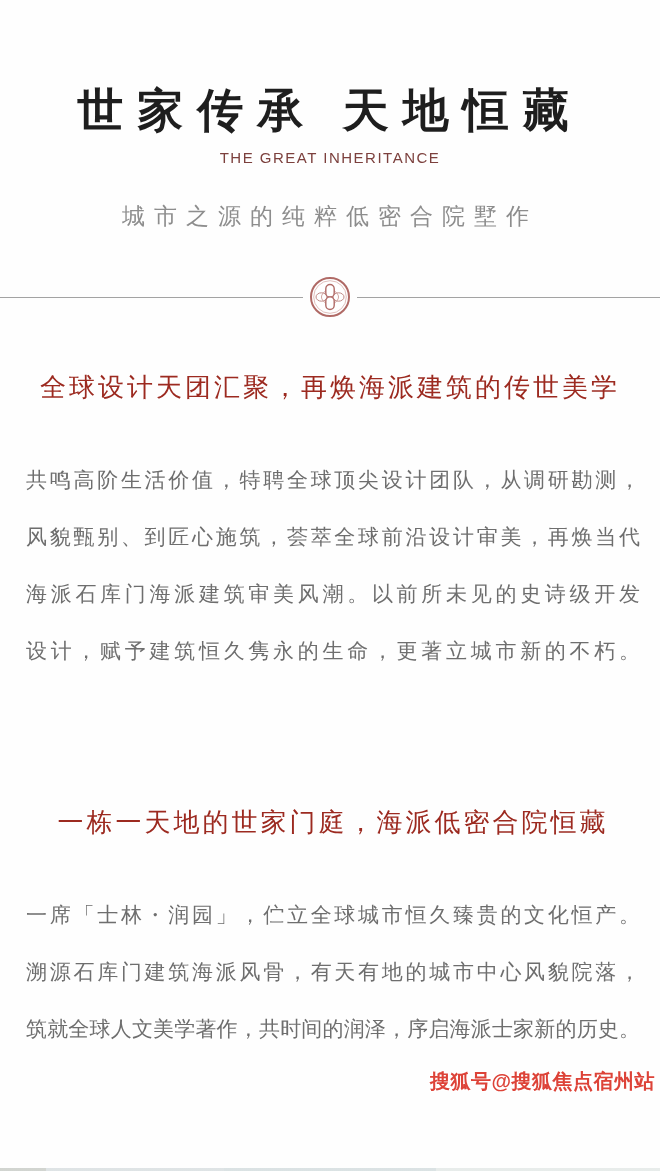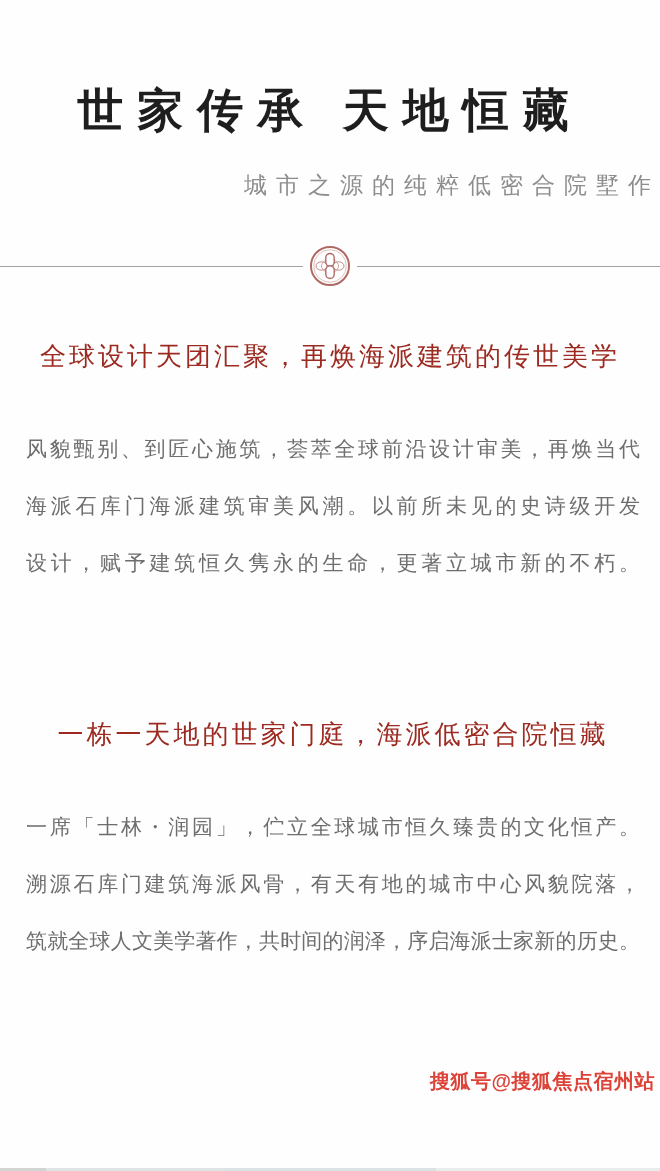--- a/index.html
+++ b/index.html
@@ -33,21 +33,20 @@
 
   
   .intro { margin-top:30px; text-align:center; }
   .intro .line {
     display:block;
     font-size:23px; font-weight:400;
     color:#8d8d8d;
     letter-spacing:9px;
     line-height:39px;
     white-space:nowrap;
-    text-align:right;
   }
 
   
   .divider {
     margin-top:38px;
     height:46px;
     display:flex; align-items:center;
   }
   .divider .rule { flex:1 1 auto; height:0; border-top:1px solid #a3a3a3; }
   .divider .medallion { flex:0 0 auto; margin:0 5px; line-height:0; }
@@ -103,20 +102,21 @@
   }
 </style>
 </head>
 <body>
 
 <div class="page">
 
   <div class="header">
     <div class="main-title">世家传承 天地恒藏</div>
     <div class="subtitle-en">
+        <span class="line">THE GREAT INHERITANCE</span>
       </div>
   </div>
 
   <div class="intro">
       <span class="line">城市之源的纯粹低密合院墅作</span>
     </div>
 
   <div class="divider">
     <div class="rule"></div>
     <div class="medallion">
@@ -129,20 +129,21 @@
         <rect x="17.8" y="9.5" width="8.4" height="12.6" rx="4.2" fill="#ffffff" stroke="#b06a66" stroke-width="1.4"></rect>
         <rect x="17.8" y="21.9" width="8.4" height="12.6" rx="4.2" fill="#ffffff" stroke="#b06a66" stroke-width="1.4"></rect>
       </svg>
     </div>
     <div class="rule"></div>
   </div>
 
   <div class="section-heading">全球设计天团汇聚，再焕海派建筑的传世美学</div>
 
   <div class="para">
+      <span class="line">共鸣高阶生活价值，特聘全球顶尖设计团队，从调研勘测，</span>
       <span class="line">风貌甄别、到匠心施筑，荟萃全球前沿设计审美，再焕当代</span>
       <span class="line">海派石库门海派建筑审美风潮。以前所未见的史诗级开发</span>
       <span class="line">设计，赋予建筑恒久隽永的生命，更著立城市新的不朽。</span>
     </div>
 
   <div class="section-heading second">一栋一天地的世家门庭，海派低密合院恒藏</div>
 
   <div class="para">
       <span class="line">一席「士林・润园」，伫立全球城市恒久臻贵的文化恒产。</span>
       <span class="line">溯源石库门建筑海派风骨，有天有地的城市中心风貌院落，</span>

